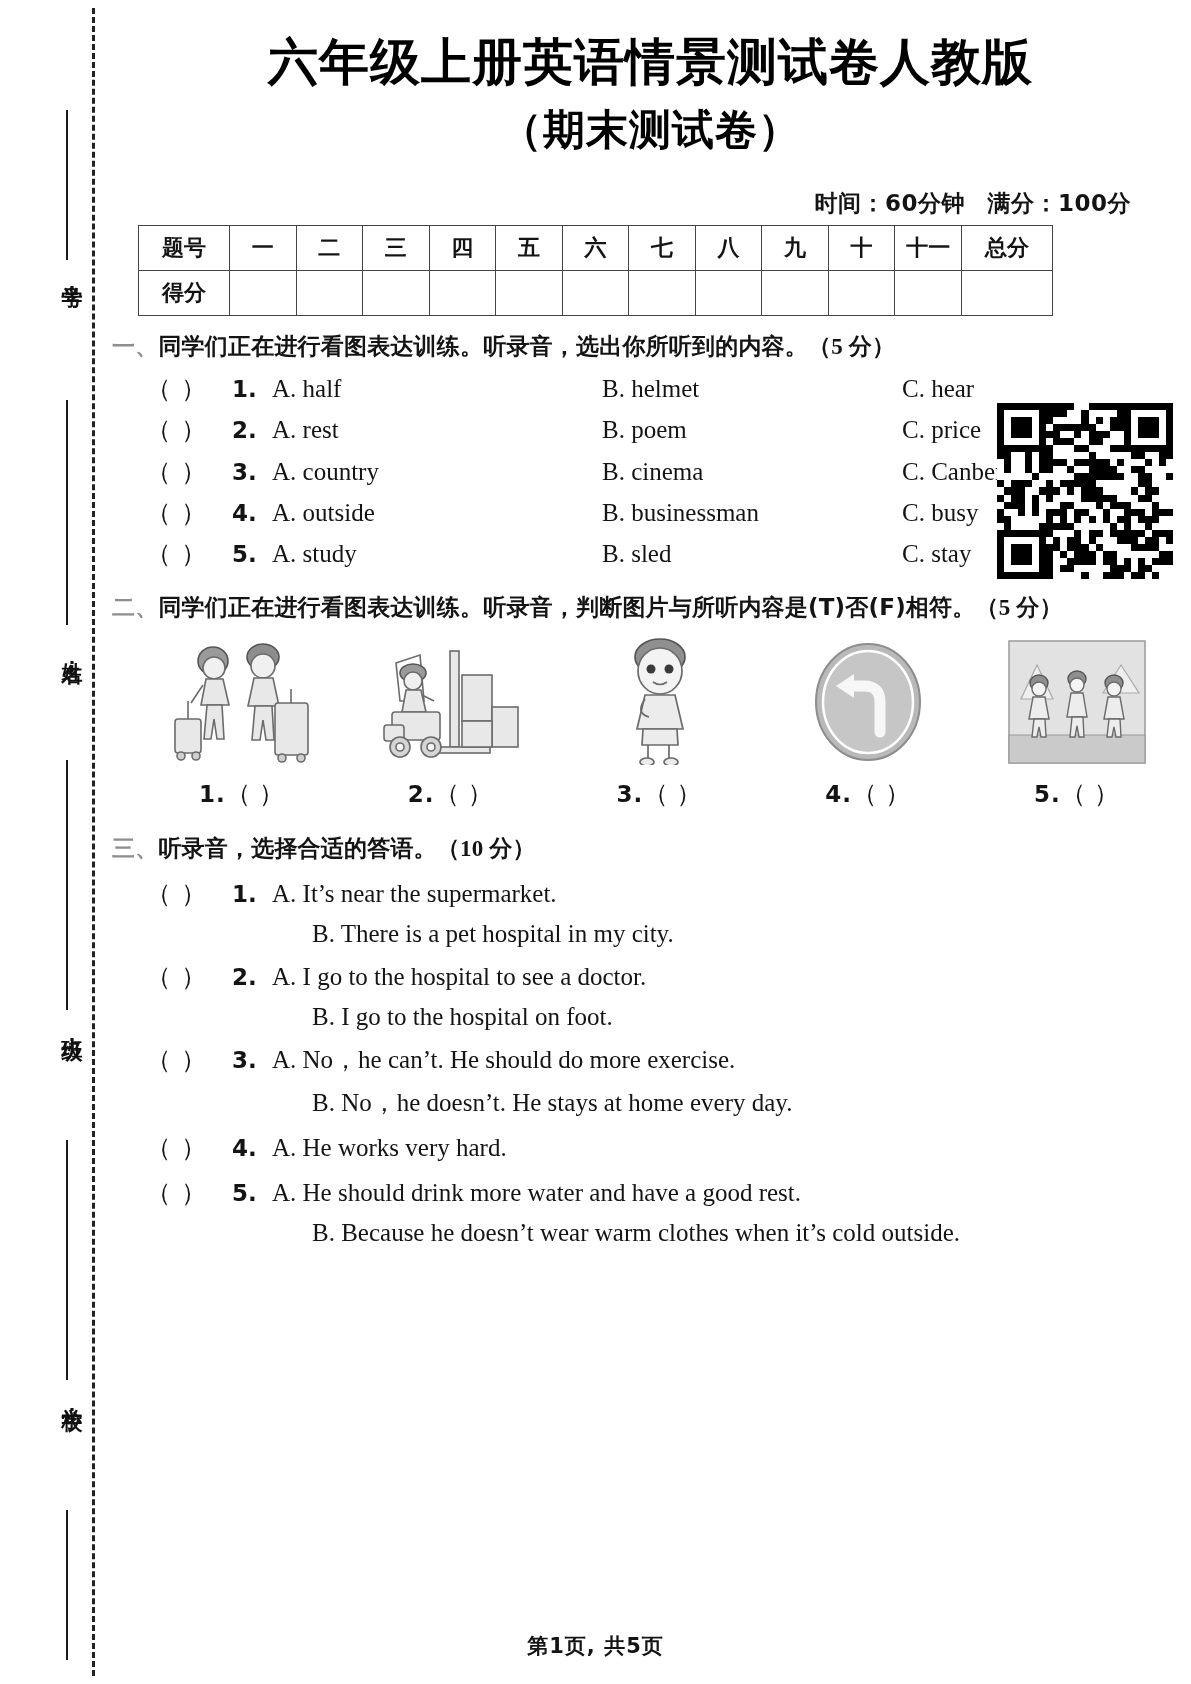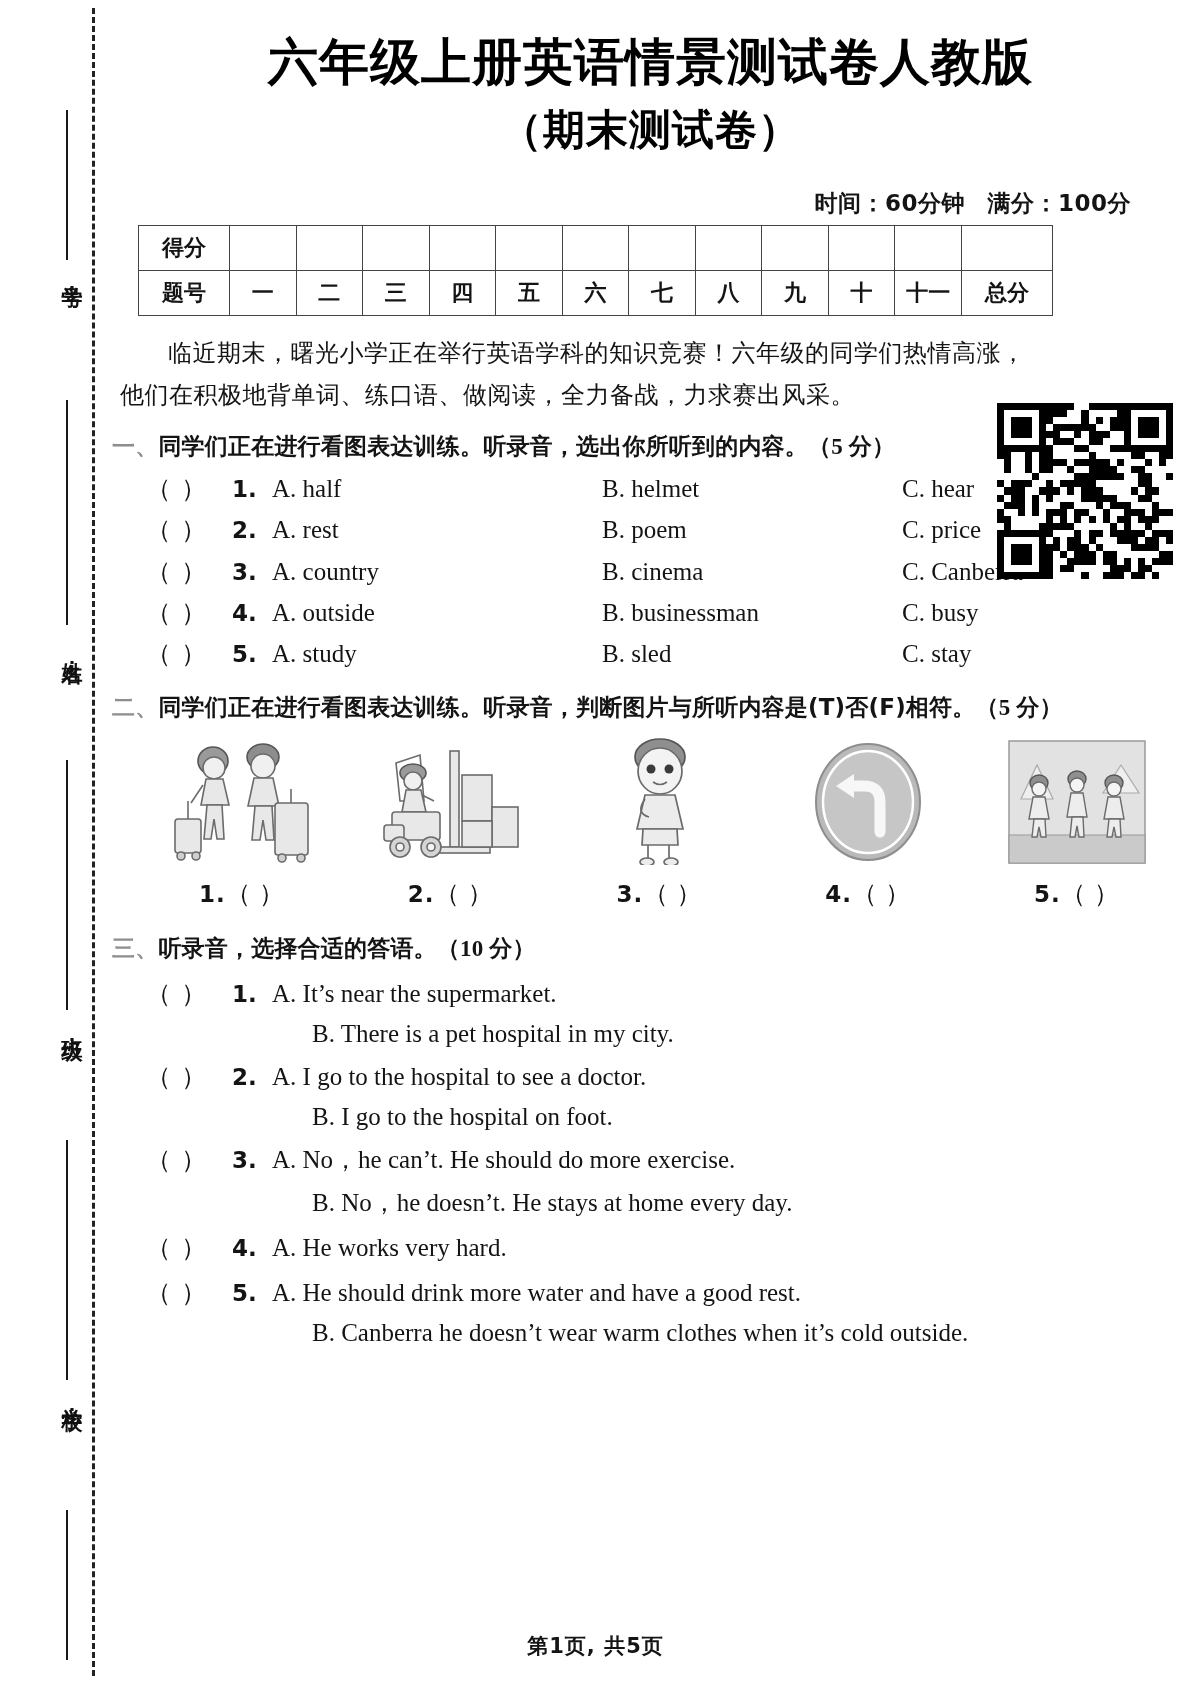--- a/index.html
+++ b/index.html
@@ -257,57 +257,53 @@
   <h1 class="title-main">六年级上册英语情景测试卷人教版</h1>
   <h2 class="title-sub">（期末测试卷）</h2>
 
   <div class="time-line">
     <span>时间：60分钟</span>
     <span>满分：100分</span>
   </div>
 
   <table class="score-table">
     <tbody>
+      <tr>
+        <td class="hdr-label">题号</td>
+        <td>一</td>
+        <td>二</td>
+        <td>三</td>
+        <td>四</td>
+        <td>五</td>
+        <td>六</td>
+        <td>七</td>
+        <td>八</td>
+        <td>九</td>
+        <td>十</td>
+        <td>十一</td>
+        <td class="total-col">总分</td>
+      </tr>
       <tr>
         <td class="hdr-label">得分</td>
         <td></td>
         <td></td>
         <td></td>
         <td></td>
         <td></td>
         <td></td>
         <td></td>
         <td></td>
         <td></td>
         <td></td>
         <td></td>
         <td class="total-col"></td>
       </tr>
-      <tr>
-        <td class="hdr-label">题号</td>
-        <td>一</td>
-        <td>二</td>
-        <td>三</td>
-        <td>四</td>
-        <td>五</td>
-        <td>六</td>
-        <td>七</td>
-        <td>八</td>
-        <td>九</td>
-        <td>十</td>
-        <td>十一</td>
-        <td class="total-col">总分</td>
-      </tr>
     </tbody>
   </table>
 
-  <div class="intro">
-    <span>临近期末，曙光小学正在举行英语学科的知识竞赛！六年级的同学们热情高涨，</span><br>
-    <span style="display:inline-block;text-indent:0">他们在积极地背单词、练口语、做阅读，全力备战，力求赛出风采。</span>
-  </div>
 
   <div class="qr">
     <div class="qr-grid" id="qrgrid">
         <i></i>
         <i></i>
         <i></i>
         <i></i>
         <i></i>
         <i></i>
         <i></i>
@@ -1142,17 +1138,17 @@
     <span class="paren">（        ）</span>
     <span class="qnum">4.</span>
     <span class="opt">A. He works very hard.</span>
   </div>
 
   <div class="ab-row">
     <span class="paren">（        ）</span>
     <span class="qnum">5.</span>
     <span class="opt">A. He should drink more water and have a good rest.</span>
   </div>
-  <div class="ab-sub">B. Canberra he doesn’t wear warm clothes when it’s cold outside.</div>
+  <div class="ab-sub">B. Because he doesn’t wear warm clothes when it’s cold outside.</div>
 
 </div>
 
 <div class="footer">第1页, 共5页</div>
 
 </body></html>

